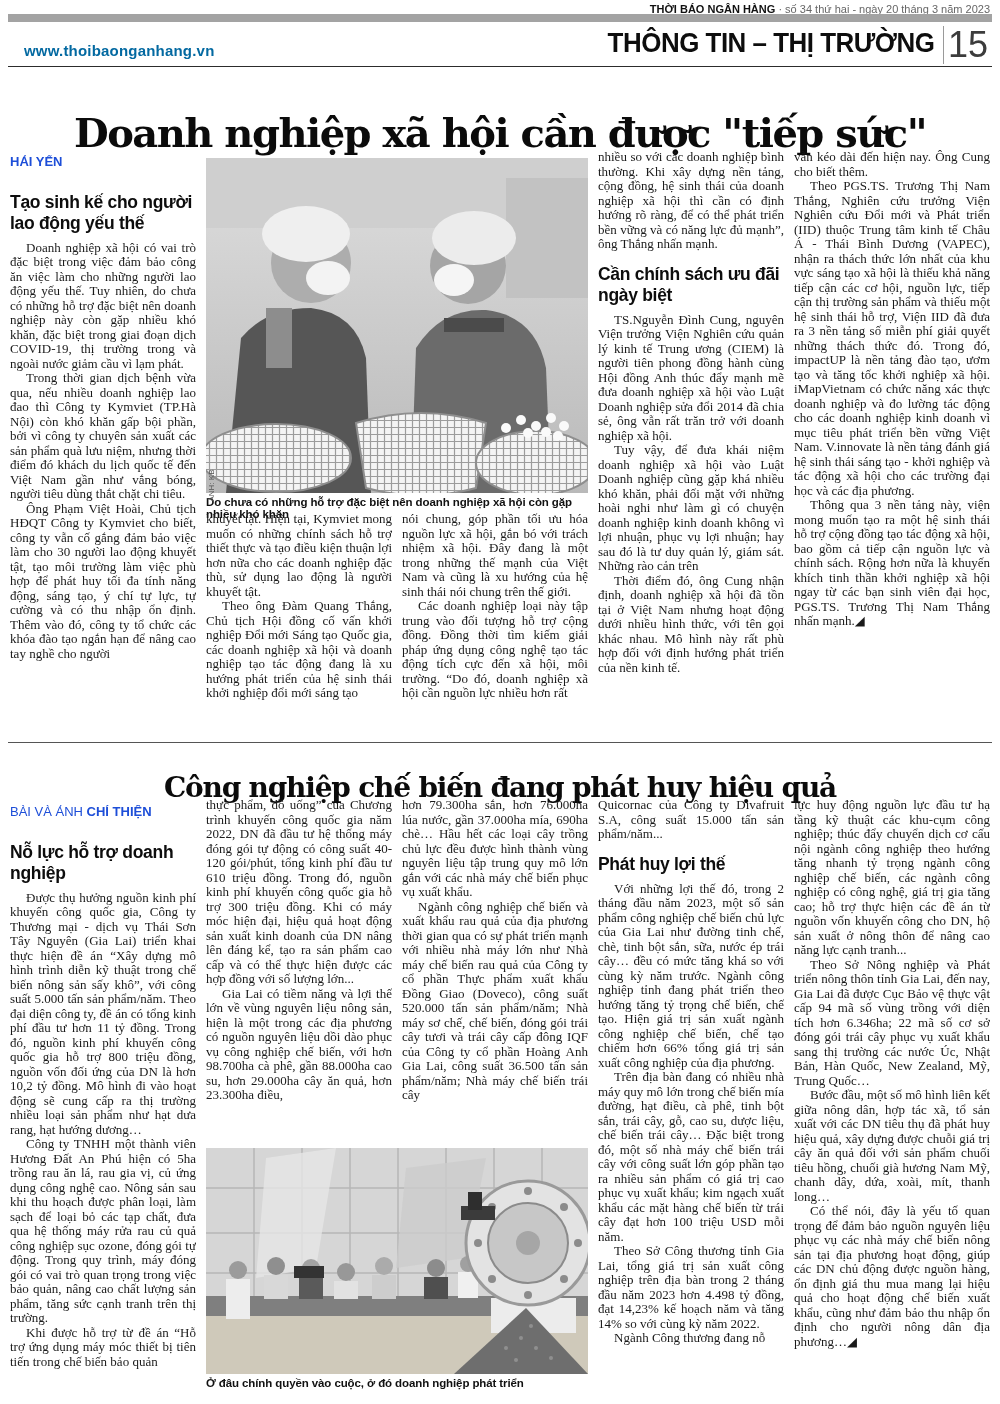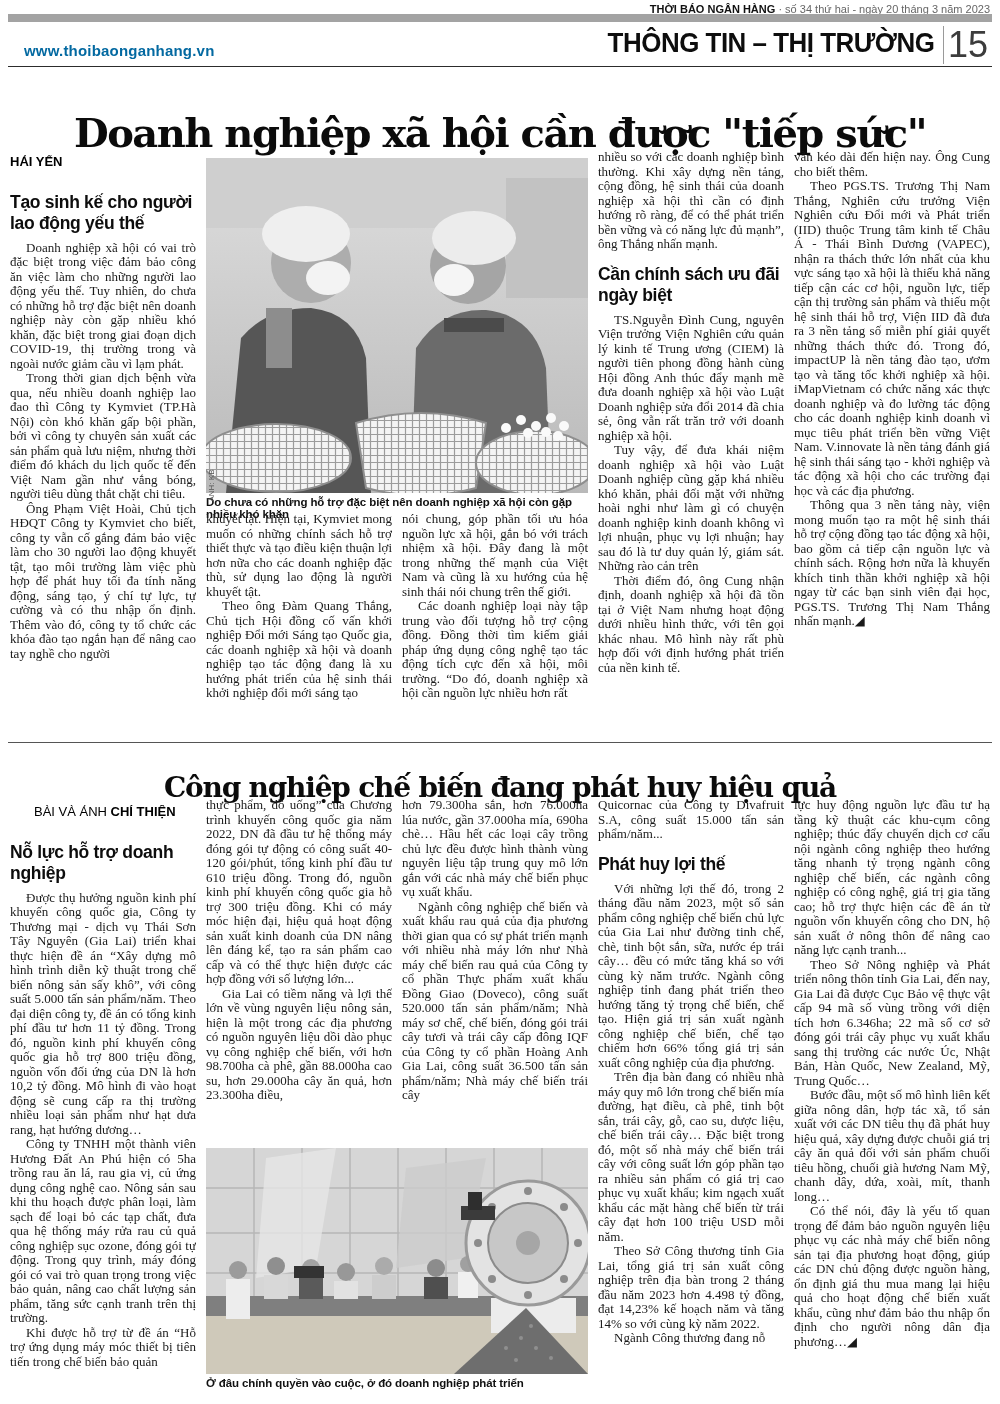--- a/index.html
+++ b/index.html
@@ -19,23 +19,23 @@
   
   .headline1{position:absolute;left:0;right:0;top:82px;text-align:center;font-family:"DejaVu Serif",serif;
              font-weight:bold;font-size:40px;letter-spacing:-1.5px;color:#0b0b0b;}
   .headline2{position:absolute;left:0;right:0;top:752px;text-align:center;font-family:"DejaVu Serif",serif;
              font-weight:bold;font-size:28px;letter-spacing:-1.2px;color:#0b0b0b;}
   .article-divider{position:absolute;left:8px;right:8px;top:742px;height:1px;background:#555;}
   
   .col{position:absolute;overflow:hidden;font-size:13px;line-height:14.5px;text-align:justify;}
   .col p{margin:0;text-indent:16px;}
   .col p.cont{text-indent:0;}
-  .byline{font-family:"Liberation Sans",sans-serif;font-weight:bold;font-size:13px;color:#000000;
+  .byline{font-family:"Liberation Sans",sans-serif;font-weight:bold;font-size:13px;color:#1d4ed8;
           text-align:left;margin:0 0 22px 0;}
-  .byline .prefix{font-weight:normal;margin-left:24px;}
+  .byline .prefix{font-weight:normal;}
   .subhead{font-family:"Liberation Sans",sans-serif;font-weight:bold;font-size:17.5px;line-height:21px;
            color:#0d0d0d;text-align:left;margin:0 0 7px 0;letter-spacing:-.3px;}
   .subhead.mid{margin-top:12px;}
   
   .photo-block{position:absolute;left:206px;width:398px;}
   .photo-frame{width:382px;background:#c9c9c9;display:block;}
   .caption{font-family:"Liberation Sans",sans-serif;font-weight:bold;font-size:11.5px;color:#111;
            margin-top:3px;letter-spacing:-.1px;}
   .photo-credit{position:absolute;left:-11px;bottom:30px;font-family:"Liberation Sans",sans-serif;
            font-size:8px;color:#555;transform:rotate(-90deg);transform-origin:center;}

